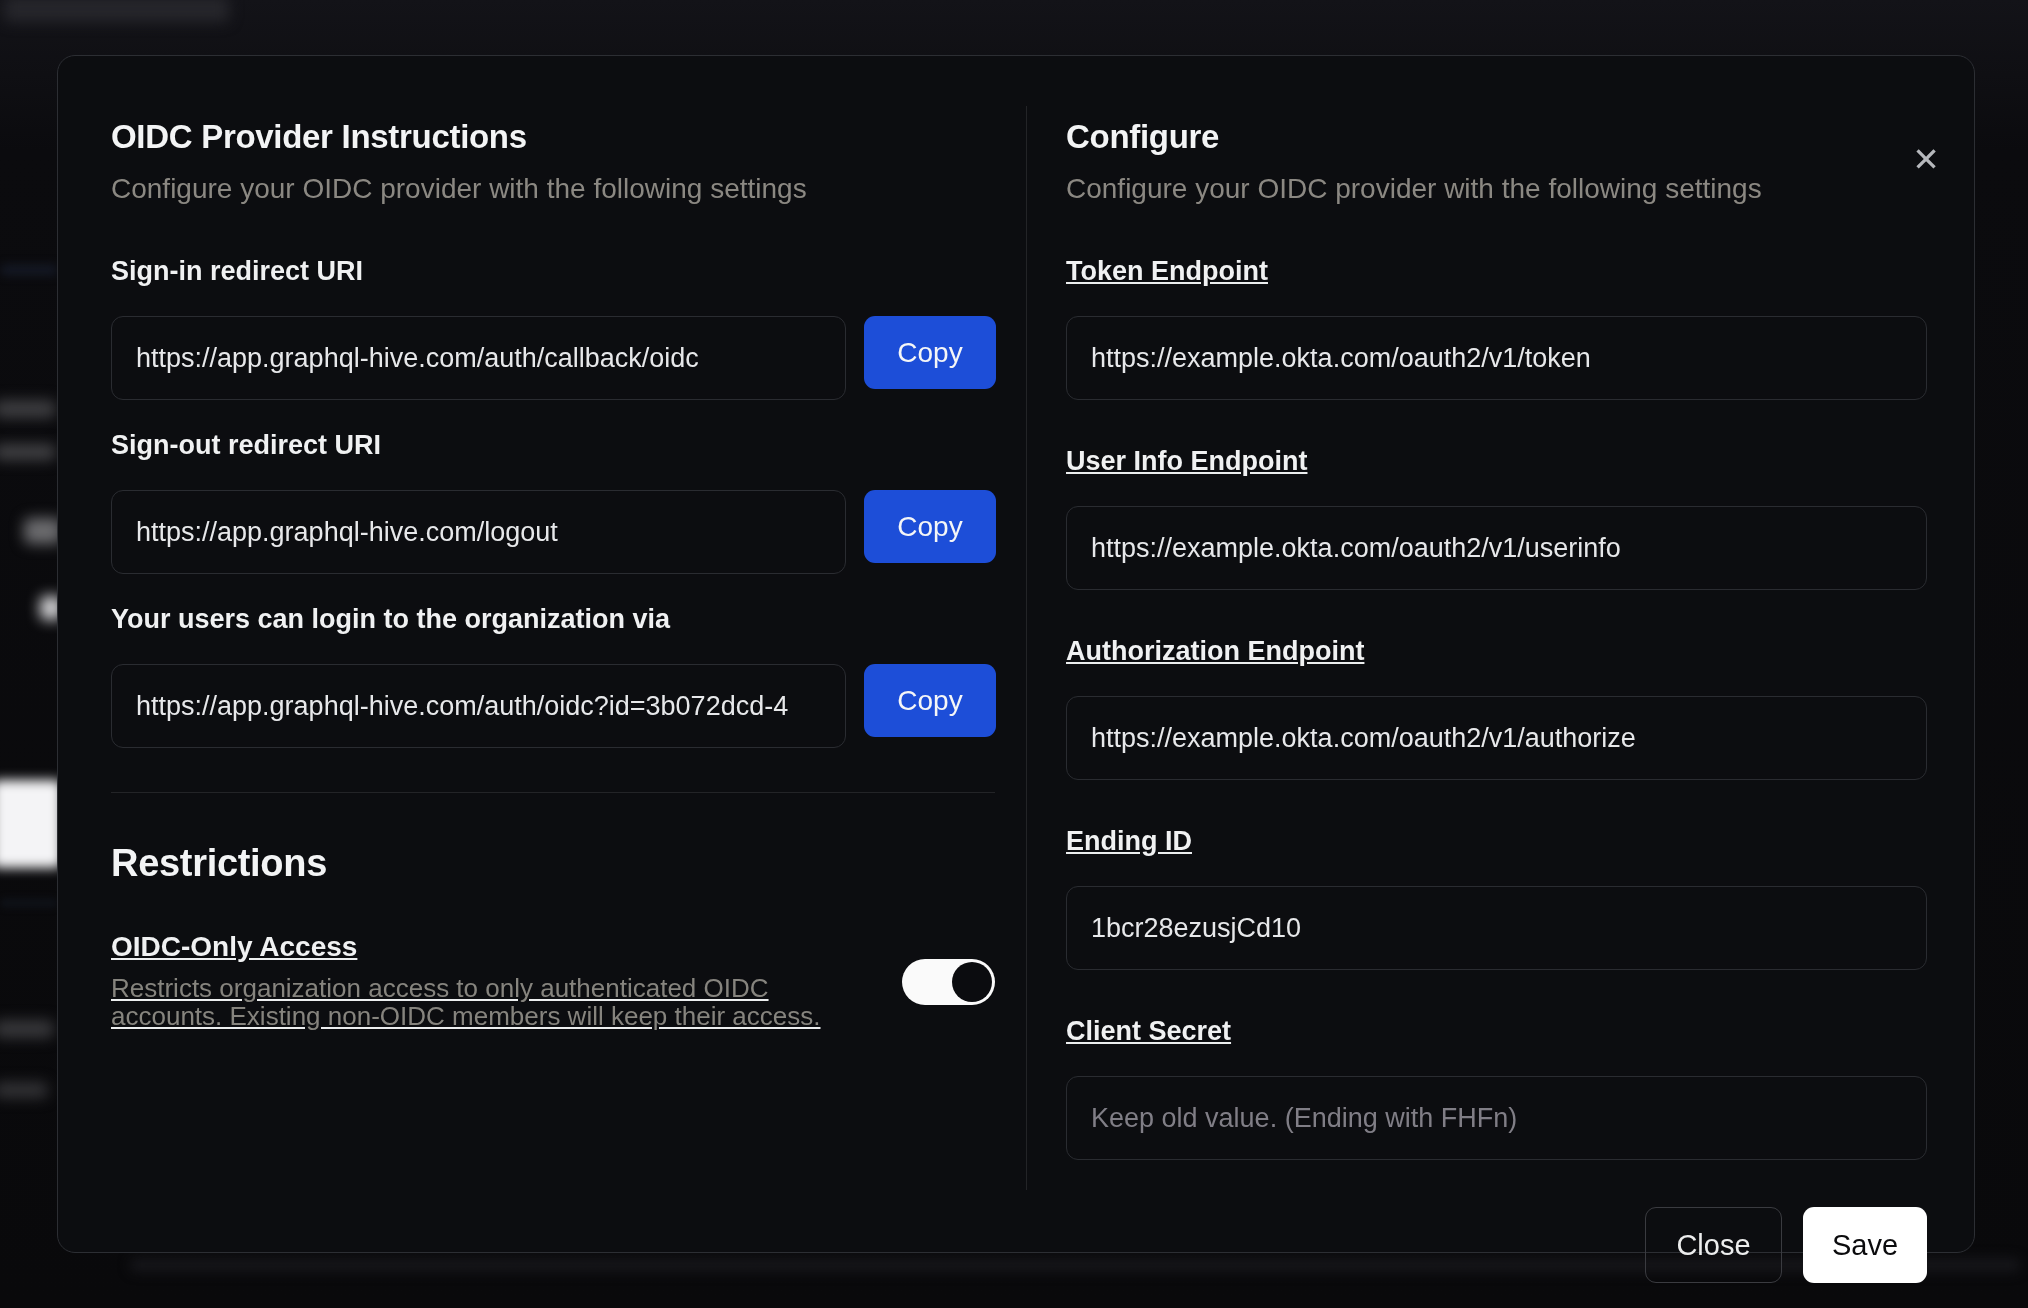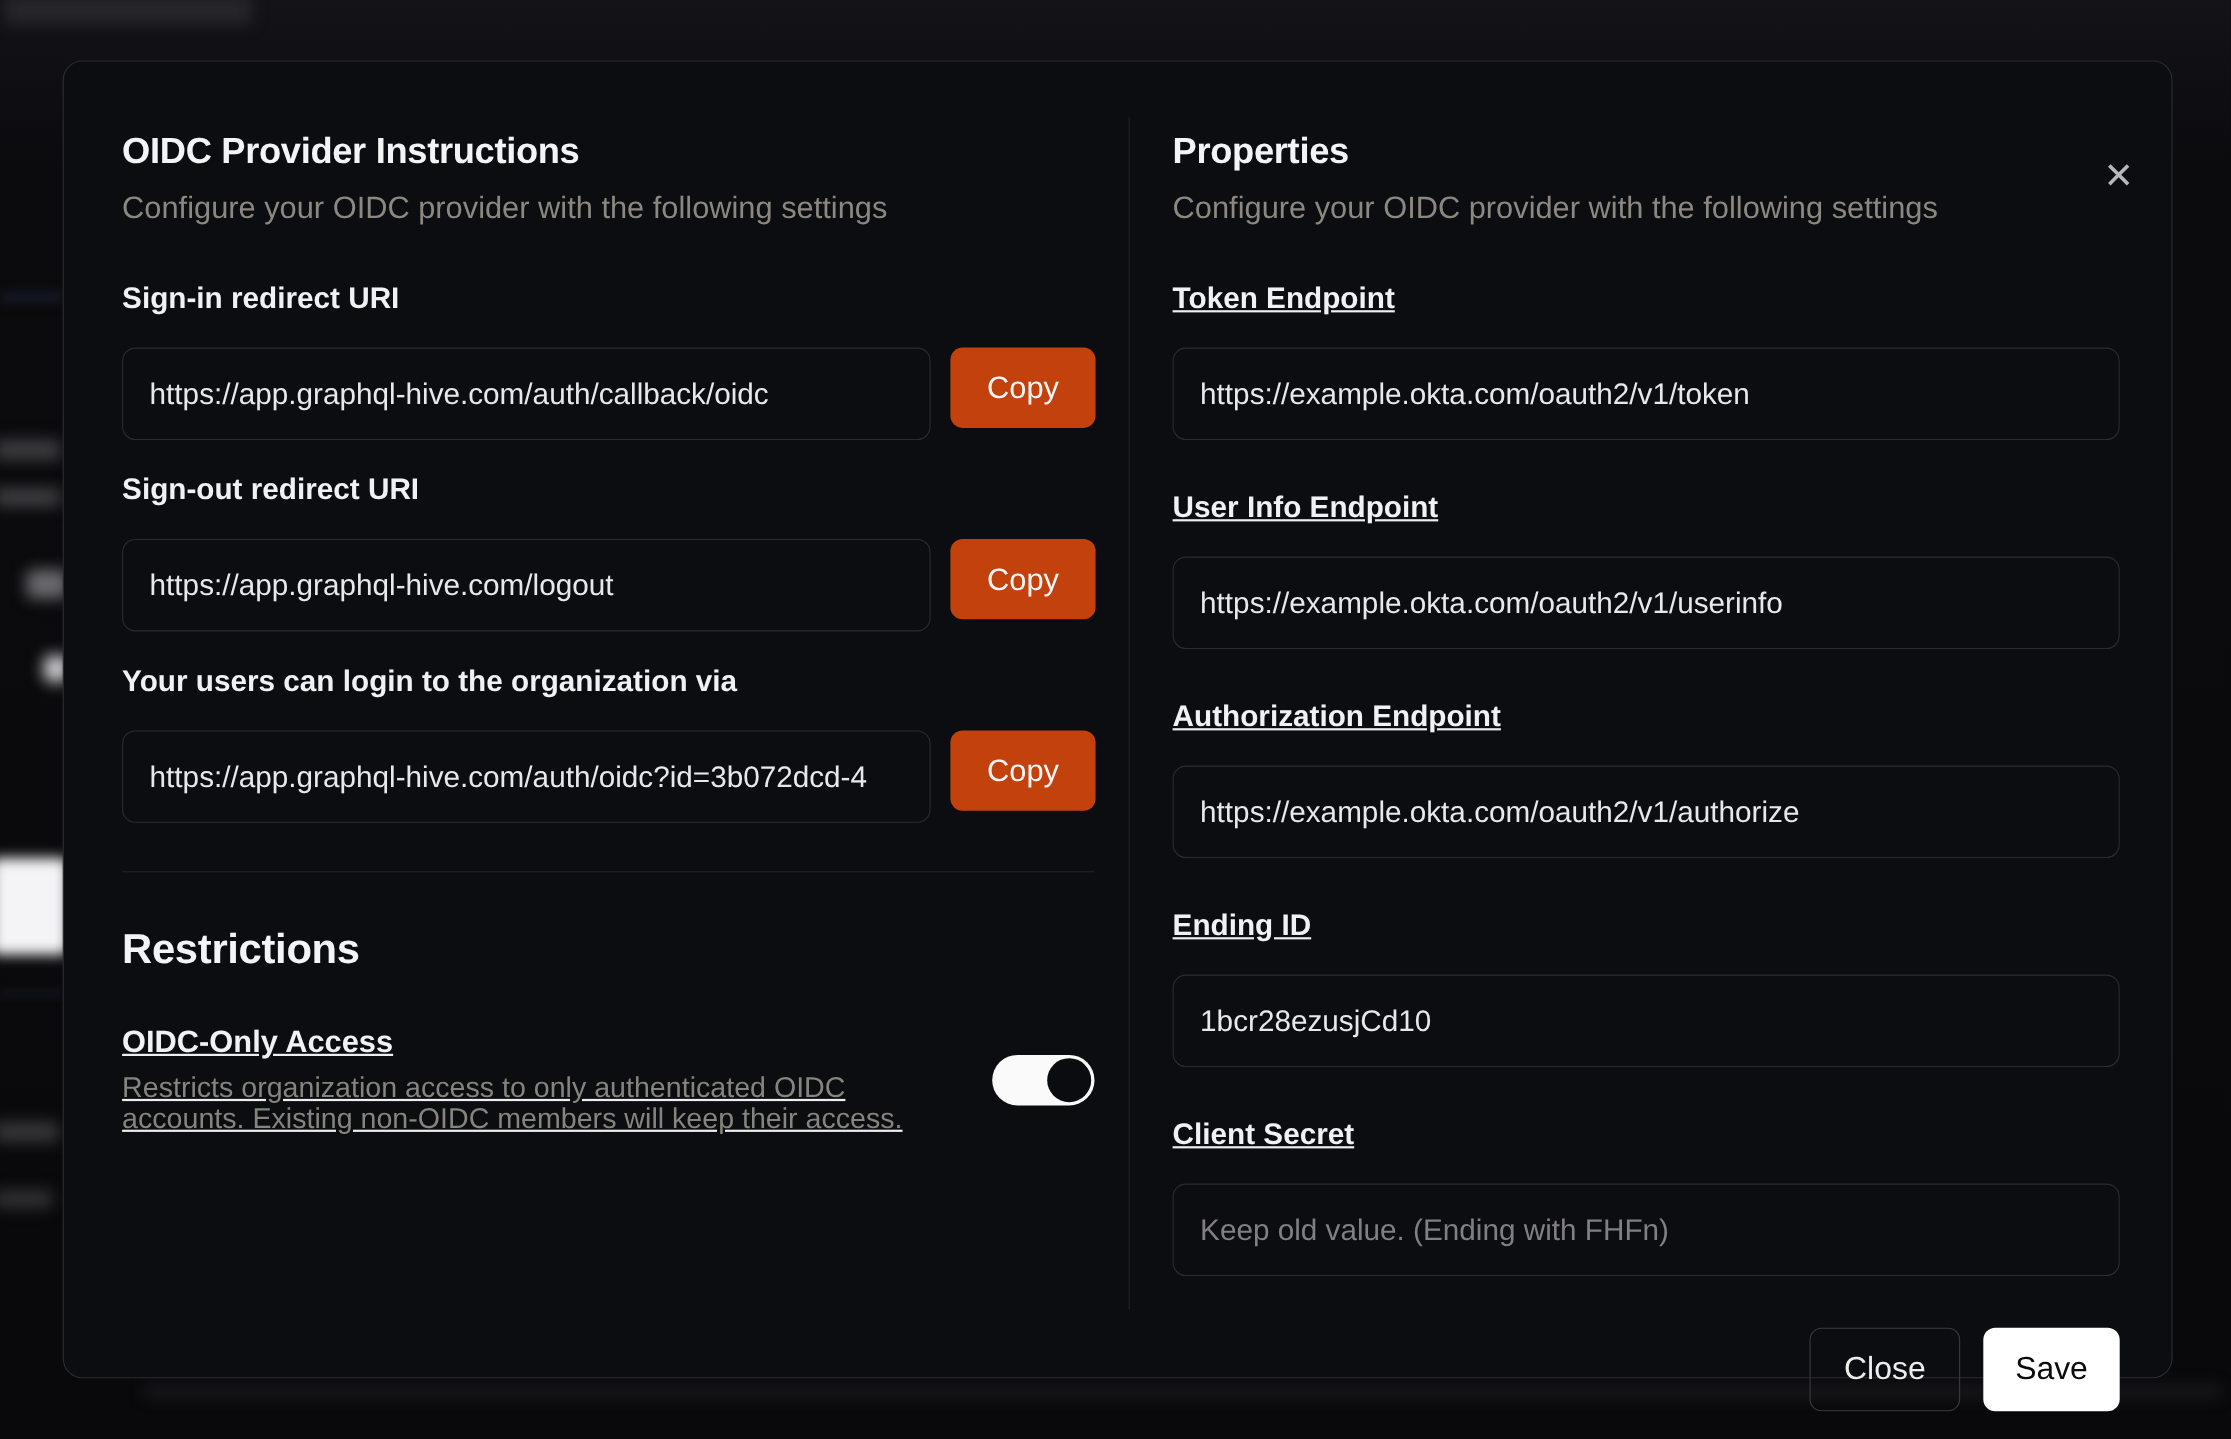--- a/index.html
+++ b/index.html
@@ -65,21 +65,21 @@
     color:#e7e8ea; font-size:27px;
     padding:0 24px;
     font-family:"Liberation Sans", sans-serif;
     outline:none;
     text-overflow:clip; white-space:nowrap; overflow:hidden;
   }
   .text-input::placeholder{ color:#807e86; opacity:1; }
   .col-left .text-input{ width:735px; flex:0 0 735px; }
   .copy-btn{
     flex:0 0 132px; margin-left:18px; height:73px;
-    background:#c2410c; border:none; border-radius:11px;
+    background:#1d4ed8; border:none; border-radius:11px;
     color:#f5f6f7; font-size:28px; font-weight:400;
     font-family:"Liberation Sans", sans-serif;
     cursor:pointer;
   }
   .col-left .field{ margin-bottom:31px; }
   .col-right .field{ margin-bottom:47px;text-decoration:underline; }
 
   hr.h-divider{
     border:none; border-top:1px solid #232427;
     margin:44px 0 49px 0;
@@ -175,21 +175,21 @@
         </div>
         <button class="toggle" role="switch" aria-checked="true">
           <span class="knob"></span>
         </button>
       </div>
     </div>
 
     <div class="vdivider"></div>
 
     <div class="col-right">
-      <h2 class="panel-title">Properties</h2>
+      <h2 class="panel-title">Configure</h2>
       <p class="subtitle">Configure your OIDC provider with the following settings</p>
 
       <div class="field">
         <div class="field-label">Token Endpoint</div>
         <input class="text-input" value="https://example.okta.com/oauth2/v1/token" style="">
       </div>
 
       <div class="field">
         <div class="field-label">User Info Endpoint</div>
         <input class="text-input" value="https://example.okta.com/oauth2/v1/userinfo" style="">

